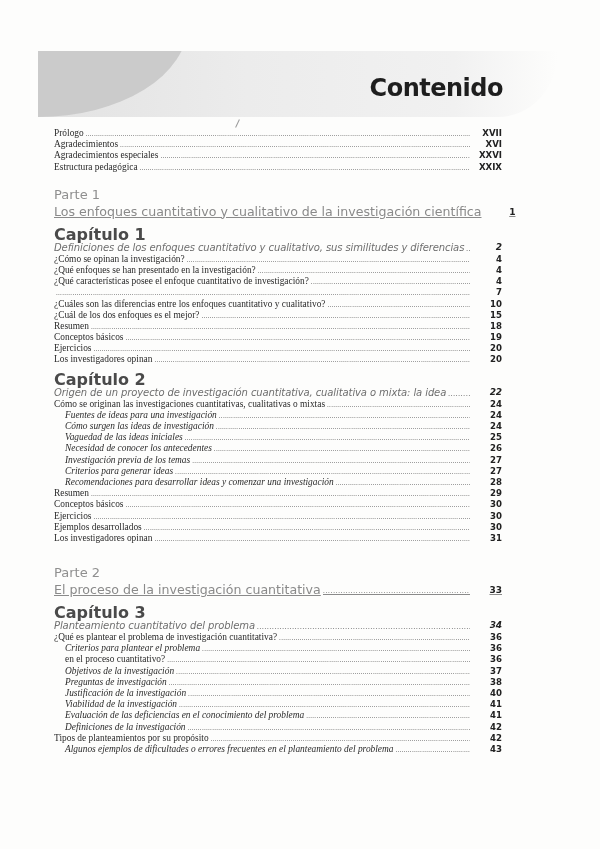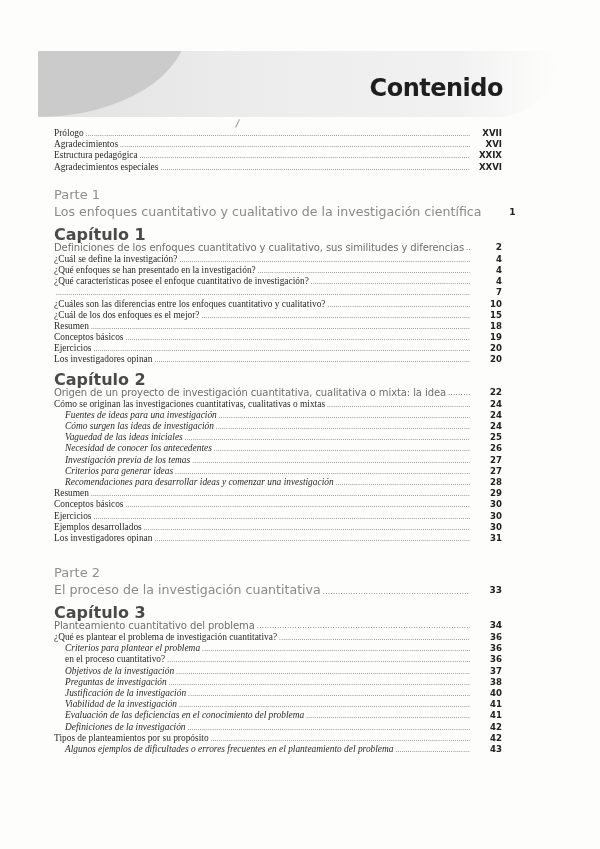--- a/index.html
+++ b/index.html
@@ -25,27 +25,27 @@
   .toc { position:absolute; left:54px; top:128px; width:448px; }
   .row { display:flex; align-items:baseline; height:11.2px; font-size:9.4px; line-height:11.2px; white-space:nowrap; }
   .row .lbl { flex:0 0 auto; }
   .row .dots { flex:1 1 auto; overflow:hidden; color:#555; margin:0 2px; }
   .row .dots::before { content:"........................................................................................................................................................................................................................................................................"; font-size:7px; letter-spacing:0.3px; }
   .row .pg { flex:0 0 30px; text-align:right; font-family:"DejaVu Sans", sans-serif; font-weight:bold; font-size:8.6px; color:#222; }
   .row.ital .lbl { font-style:italic; padding-left:11px; }
   .row.indent .lbl { padding-left:11px; }
   .nodots .dots::before { content:""; }
   .part-label { font-family:"DejaVu Sans", sans-serif; font-size:13px; color:#8f8f8f; height:17px; line-height:17px; margin-top:12px; }
-  .part-title { display:flex; align-items:flex-start; font-family:"DejaVu Sans", sans-serif; font-size:12.6px; color:#8a8a8a; height:18px; line-height:18px; white-space:nowrap; }
+  .part-title { display:flex; align-items:center; font-family:"DejaVu Sans", sans-serif; font-size:12.6px; color:#8a8a8a; height:18px; line-height:18px; white-space:nowrap;text-decoration:underline; }
   .part-title .lbl { flex:0 0 auto; }
   .part-title .dots { flex:1 1 auto; overflow:hidden; margin:0 2px; color:#555; }
   .part-title .dots::before { content:".........................................................................................................................................................................................."; font-size:7px; letter-spacing:0.3px; }
   .part-title .pg { flex:0 0 30px; text-align:right; font-weight:bold; font-size:9px; color:#222; }
   .chap-label { font-family:"DejaVu Sans", sans-serif; font-weight:bold; font-size:16px; color:#4a4a4a; height:13px; line-height:13px; margin-top:7px; }
-  .chap-title { display:flex; align-items:center; font-family:"DejaVu Sans", sans-serif; font-size:10px; color:#6e6e6e; height:13px; line-height:13px; white-space:nowrap; letter-spacing:-0.1px; }
+  .chap-title { display:flex; align-items:flex-start; font-family:"DejaVu Sans", sans-serif; font-size:10px; color:#6e6e6e; height:13px; line-height:13px; white-space:nowrap; letter-spacing:-0.1px;font-style:italic; }
   .chap-title .lbl { flex:0 0 auto; }
   .chap-title .dots { flex:1 1 auto; overflow:hidden; margin:0 2px; color:#444; }
   .chap-title .dots::before { content:"...................................................................................................................................................................................................................."; font-size:7px; letter-spacing:0.3px; }
   .chap-title .pg { flex:0 0 30px; text-align:right; font-weight:bold; font-size:9px; color:#222; }
   .pencil { position:absolute; left:237px; top:119px; width:1px; height:9px; background:#999; transform:rotate(25deg); }
 </style>
 </head>
 <body>
 
 <div class="banner">
@@ -60,45 +60,45 @@
     <span class="lbl">Prólogo</span>
       <span class="dots"></span>
       <span class="pg">XVII</span>
   </div>
   <div class="row">
     <span class="lbl">Agradecimientos</span>
       <span class="dots"></span>
       <span class="pg">XVI</span>
   </div>
   <div class="row">
+    <span class="lbl">Agradecimientos especiales</span>
+      <span class="dots"></span>
+      <span class="pg">XXVI</span>
+  </div>
+  <div class="row">
     <span class="lbl">Estructura pedagógica</span>
       <span class="dots"></span>
       <span class="pg">XXIX</span>
-  </div>
-  <div class="row">
-    <span class="lbl">Agradecimientos especiales</span>
-      <span class="dots"></span>
-      <span class="pg">XXVI</span>
   </div>
 
   <div id="parts-container">
       <div class="part-label" style="margin-top: 13px;">Parte 1</div>
       <div class="part-title">
         <span class="lbl">Los enfoques cuantitativo y cualitativo de la investigación científica</span>
         <span class="dots"></span>
         <span class="pg">1</span>
       </div>
       <div class="chap-label">Capítulo 1</div>
       <div class="chap-title">
         <span class="lbl">Definiciones de los enfoques cuantitativo y cualitativo, sus similitudes y diferencias</span>
         <span class="dots"></span>
         <span class="pg">2</span>
       </div>
       <div class="row">
-        <span class="lbl">¿Cuál se define la investigación?</span>
+        <span class="lbl">¿Cómo se opinan la investigación?</span>
         <span class="dots"></span>
         <span class="pg">4</span>
       </div>
       <div class="row">
         <span class="lbl">¿Qué enfoques se han presentado en la investigación?</span>
         <span class="dots"></span>
         <span class="pg">4</span>
       </div>
       <div class="row">
         <span class="lbl">¿Qué características posee el enfoque cuantitativo de investigación?</span>

